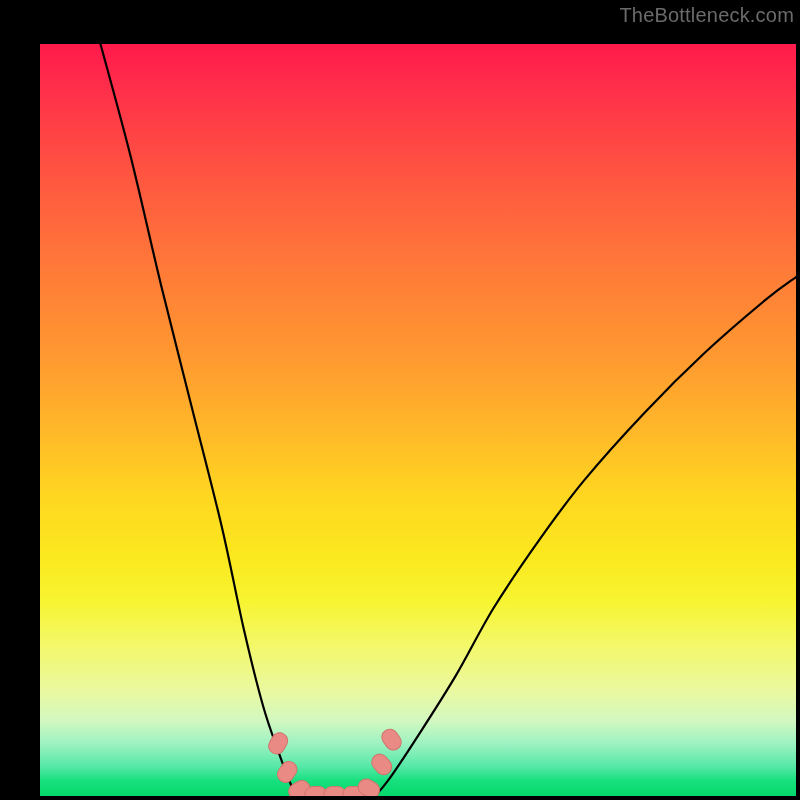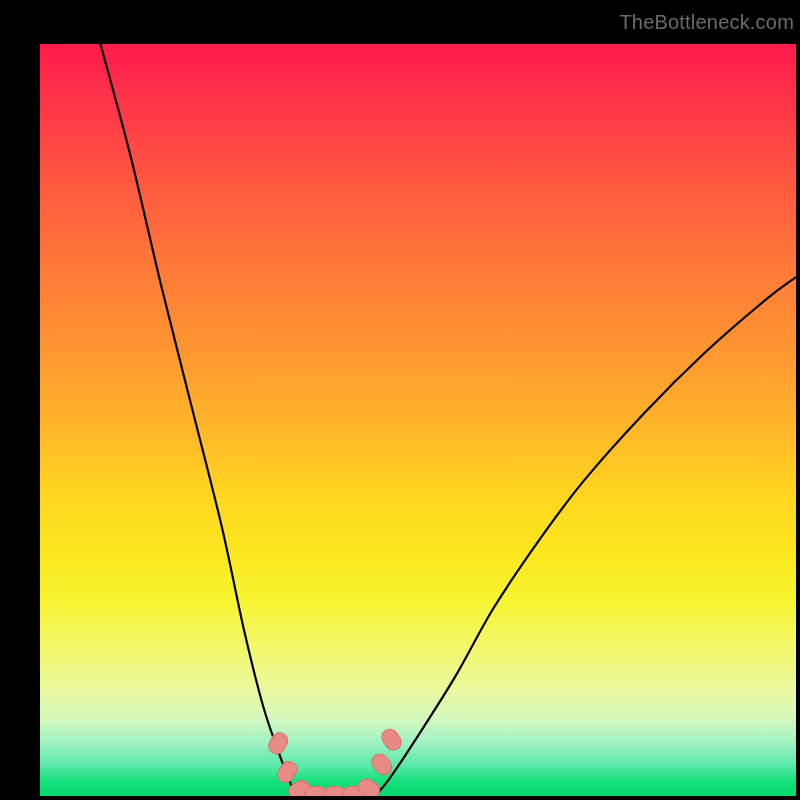--- a/index.html
+++ b/index.html
@@ -53,21 +53,21 @@
   .curve {
     position: absolute;
     inset: 0;
   }
   .markers {
     position: absolute;
     inset: 0;
   }
   .watermark {
     position: absolute;
-    top: 11px;
+    top: 4px;
     right: 6px;
     color: #6b6b6b;
     font-size: 20px;
     font-weight: 500;
     letter-spacing: 0.2px;
   }
 </style>
 </head>
 <body>
 

